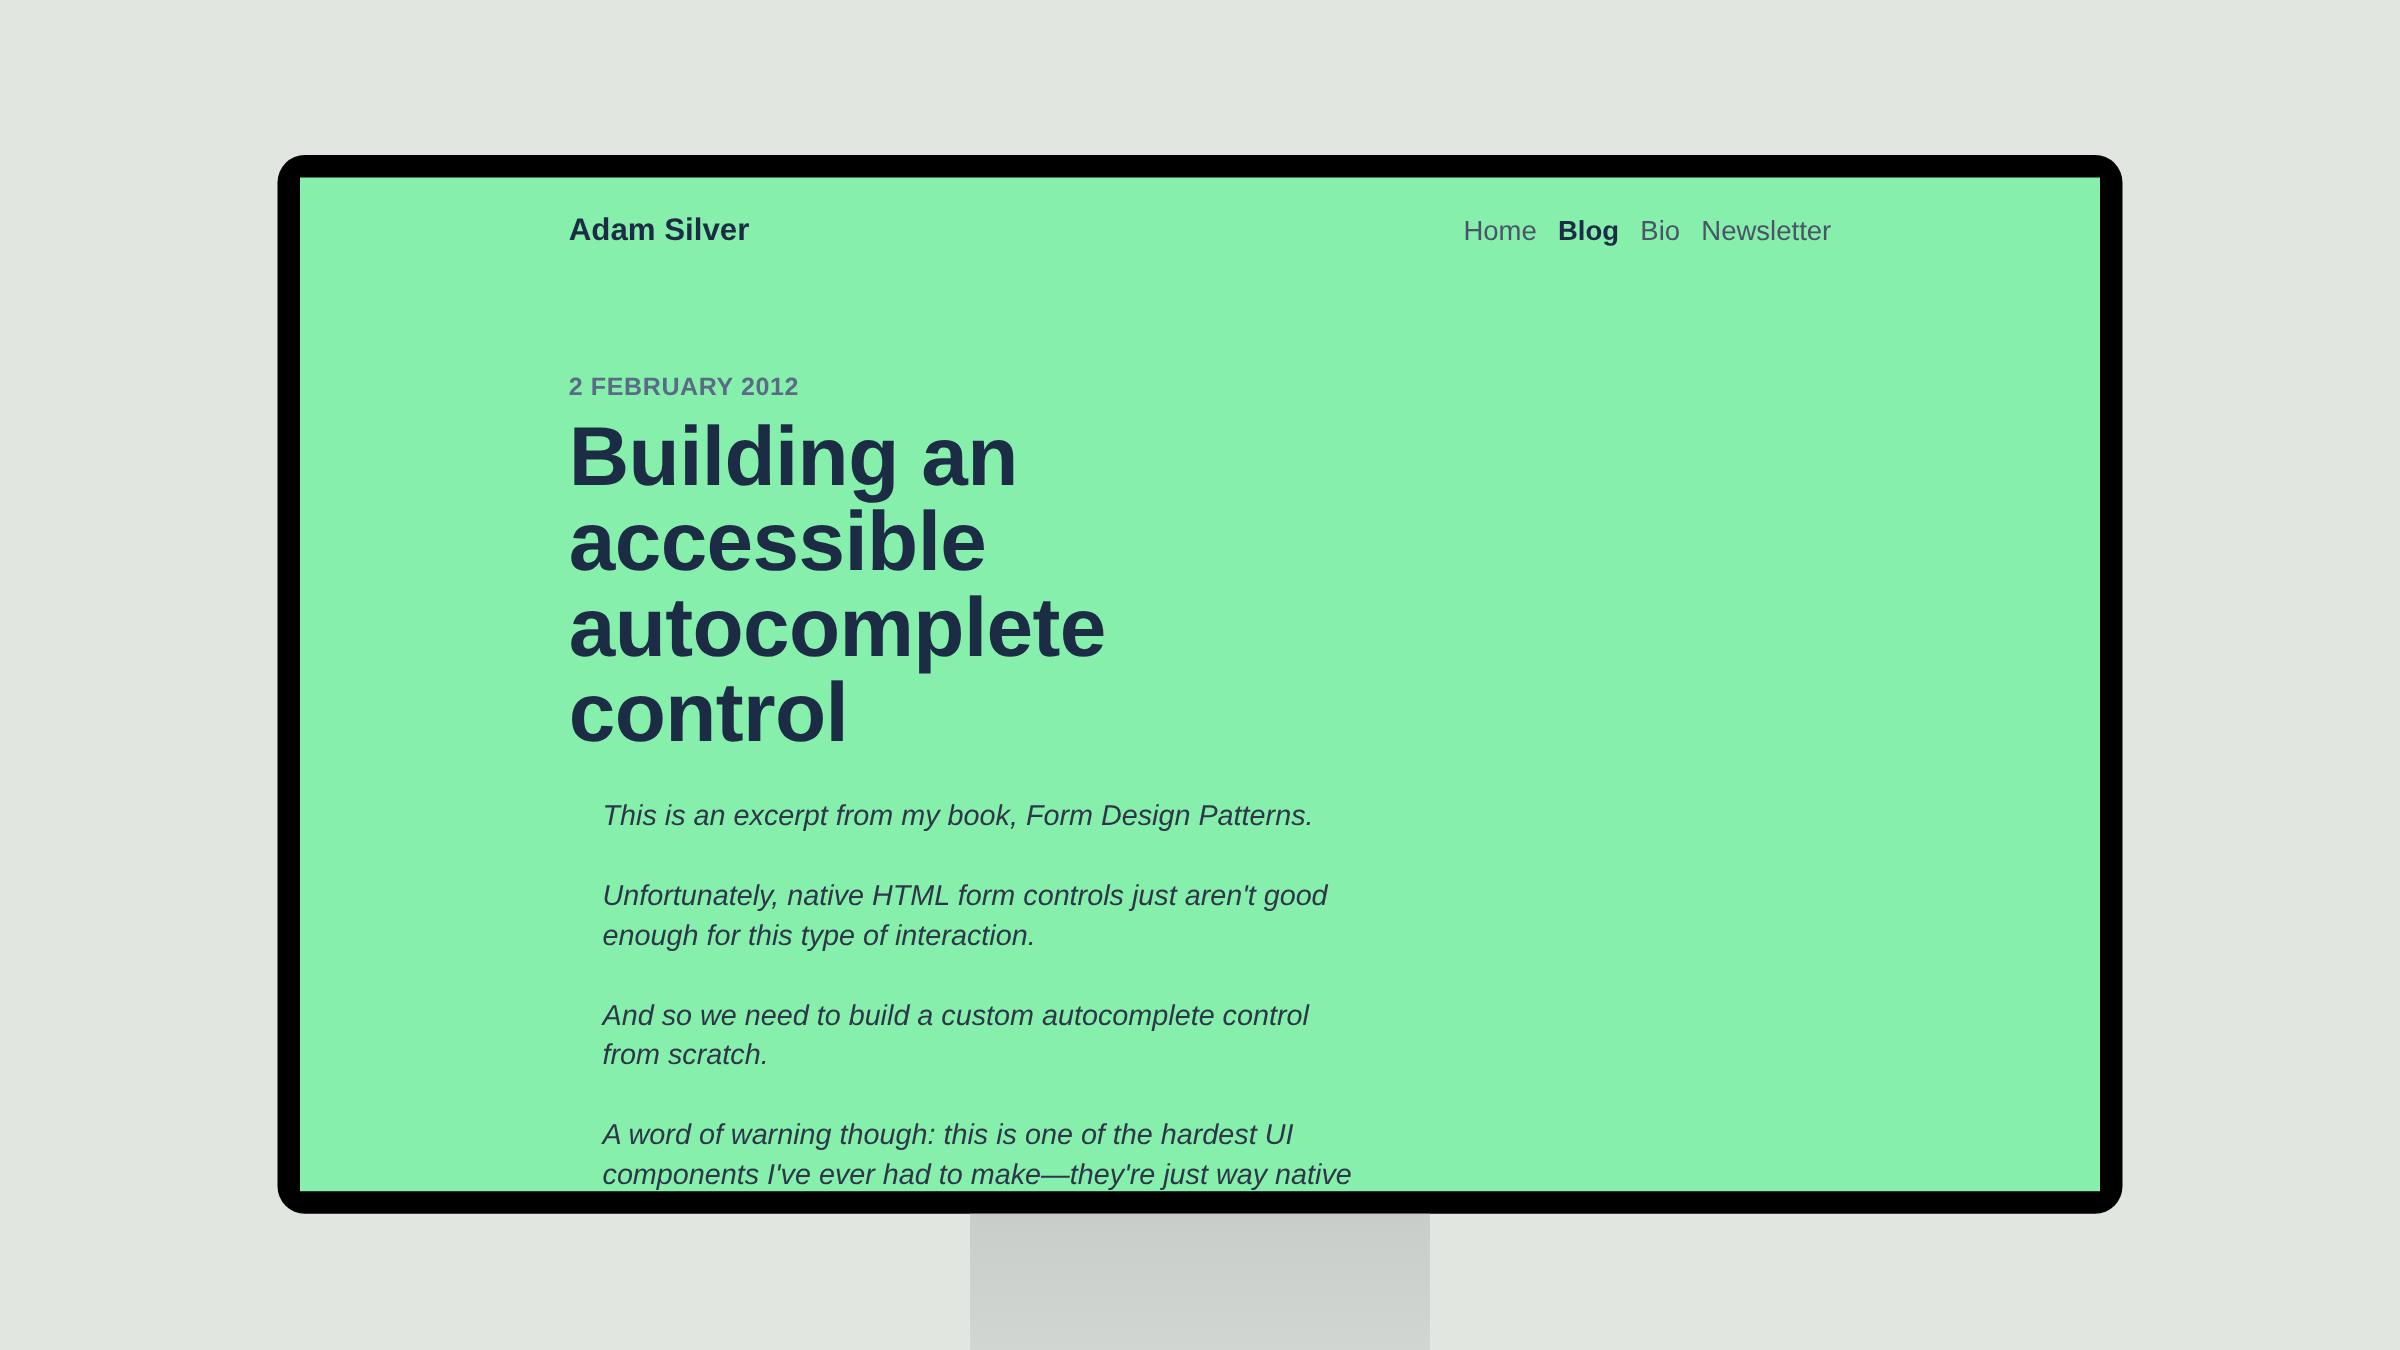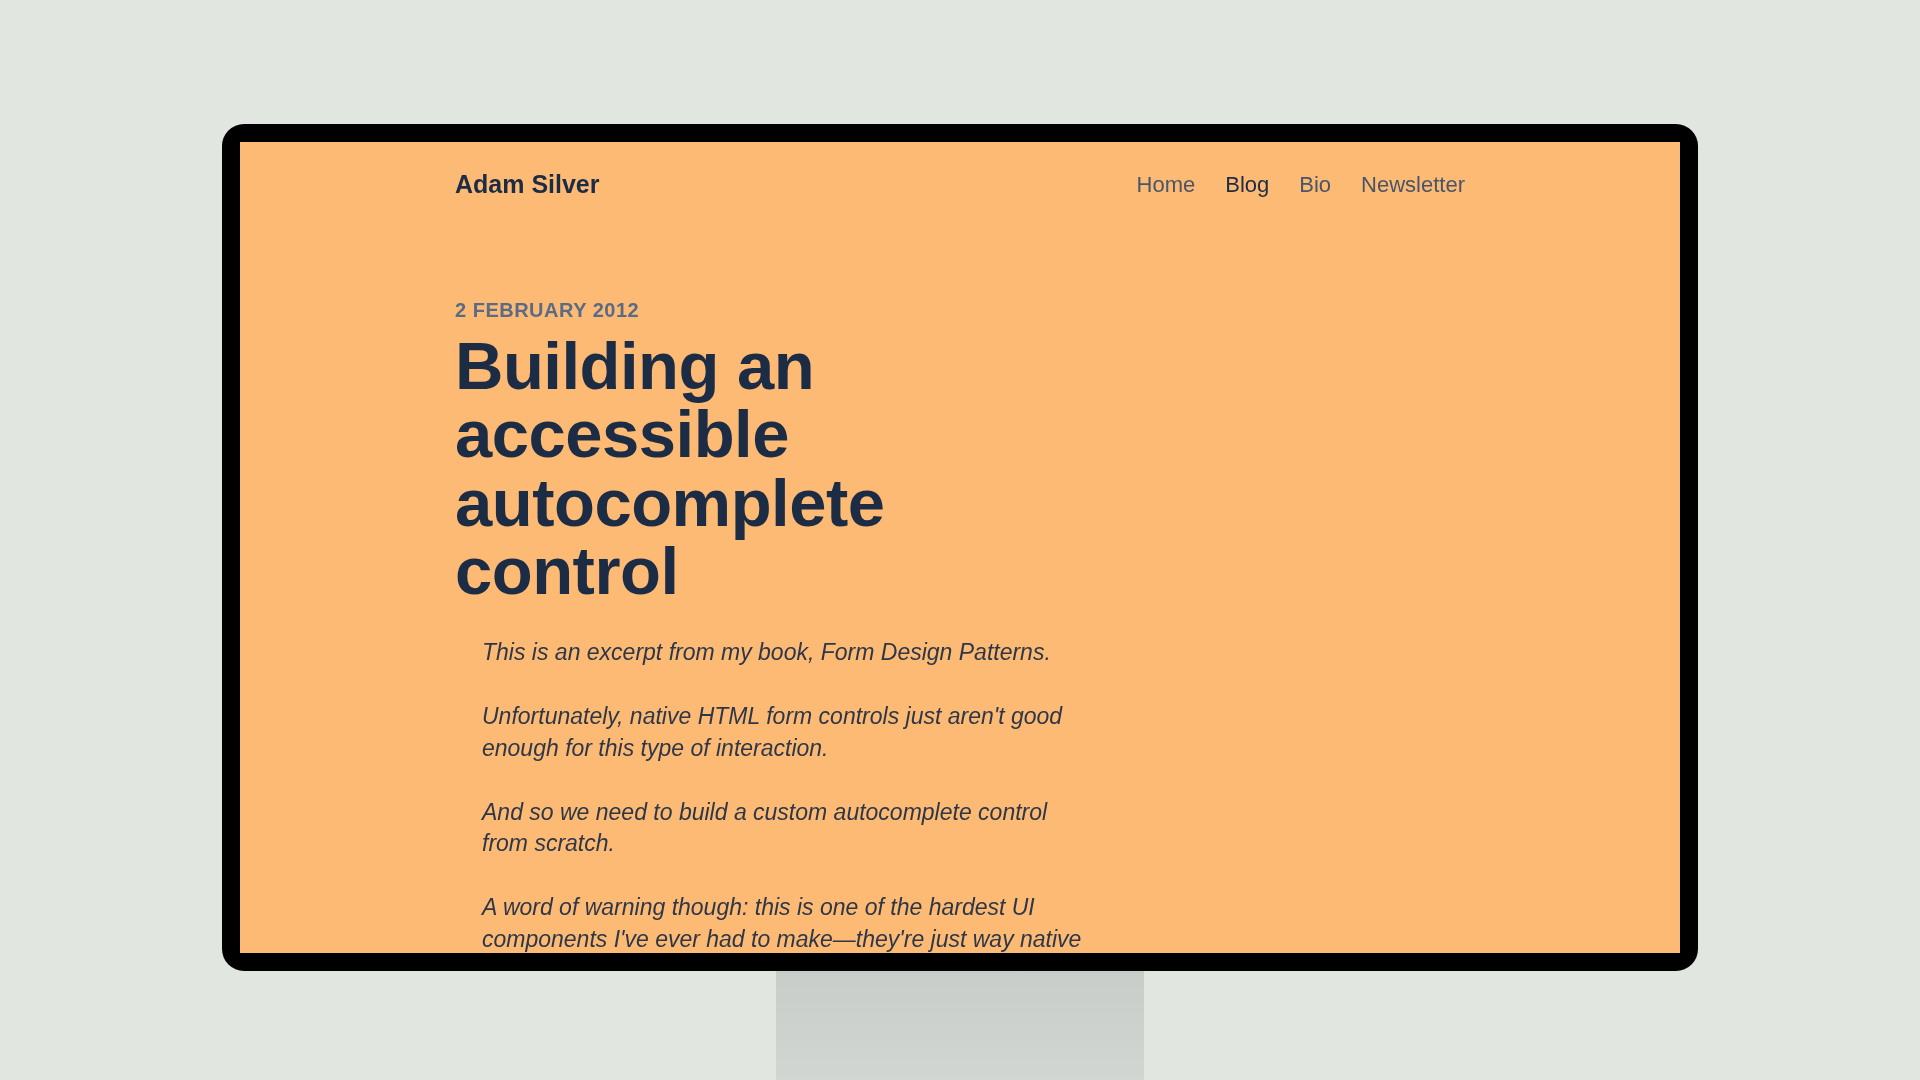--- a/index.html
+++ b/index.html
@@ -24,21 +24,21 @@
       width: 1476px;
       height: 847px;
       background: #000;
       border-radius: 22px;
       padding: 18px;
     }
     
     .screen {
       width: 100%;
       height: 100%;
-      background: #fdba74;
+      background: #86efac;
       overflow: hidden;
       position: relative;
     }
     
     .monitor-stand {
       position: absolute;
       top: 971px;
       left: 776px;
       width: 368px;
       height: 109px;
@@ -57,31 +57,31 @@
     }
     
     .site-title {
       font-size: 25px;
       font-weight: 700;
       color: #1c2c45;
     }
     
     .nav {
       display: flex;
-      gap: 30px;
+      gap: 17px;
     }
     
     .nav-link {
       font-size: 22px;
       color: #4a5568;
       cursor: pointer;
     }
     
     .nav-link.active {
-      font-weight: 400;
+      font-weight: 700;
       color: #1c2c45;
     }
     
     .article {
       margin-top: 100px;
       max-width: 640px;
     }
     
     .date {
       font-size: 20px;

